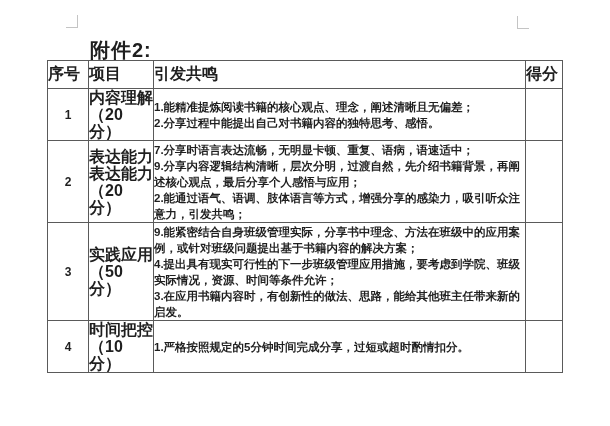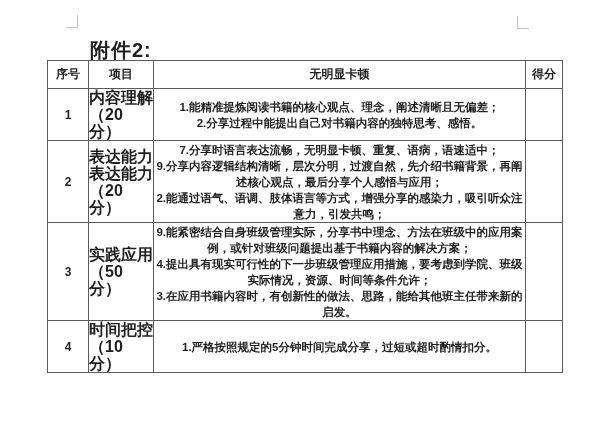--- a/index.html
+++ b/index.html
@@ -52,23 +52,23 @@
     border: 1px solid #5a5a5a;
     padding: 0;
     overflow: hidden;
   }
   tr.hdr { height: 28px; }
   tr.r1 { height: 50px; }
   tr.r2 { height: 82px; }
   tr.r3 { height: 98px; }
   tr.r4 { height: 34px; }
   th.hcell {
-    font-size: 12px;
+    font-size: 16px;
     font-weight: 700;
-    text-align: center;
+    text-align: left;
     vertical-align: middle;
   }
   td.no-cell {
     font-size: 12px;
     font-weight: 700;
     text-align: center;
     vertical-align: middle;
   }
   td.item-cell {
     font-size: 16px;
@@ -79,21 +79,21 @@
     margin-left: 48px;
   }
   td.crit-cell {
     font-size: 11.5px;
     font-weight: 600;
     vertical-align: middle;
     padding: 2px 4px 2px 4px;
     line-height: 16px;
   }
   td.crit-cell .crit-line {
-    text-align: center;
+    text-align: left;
   }
   td.score-cell {
     vertical-align: middle;
   }
 </style>
 </head>
 <body>
 
 <div class="corner-mark tl"></div>
 <div class="corner-mark tr"></div>
@@ -104,21 +104,21 @@
   <colgroup>
     <col style="width:41px">
     <col style="width:65px">
     <col style="width:372px">
     <col style="width:37px">
   </colgroup>
   <thead>
     <tr class="hdr">
       <th class="hcell">序号</th>
       <th class="hcell">项目</th>
-      <th class="hcell">无明显卡顿</th>
+      <th class="hcell">引发共鸣</th>
       <th class="hcell">得分</th>
     </tr>
   </thead>
   <tbody>
       <tr class="r1">
         <td class="no-cell">1</td>
         <td class="item-cell">
           <div>内容理解</div>
           <div>（20分）</div>
         </td>

